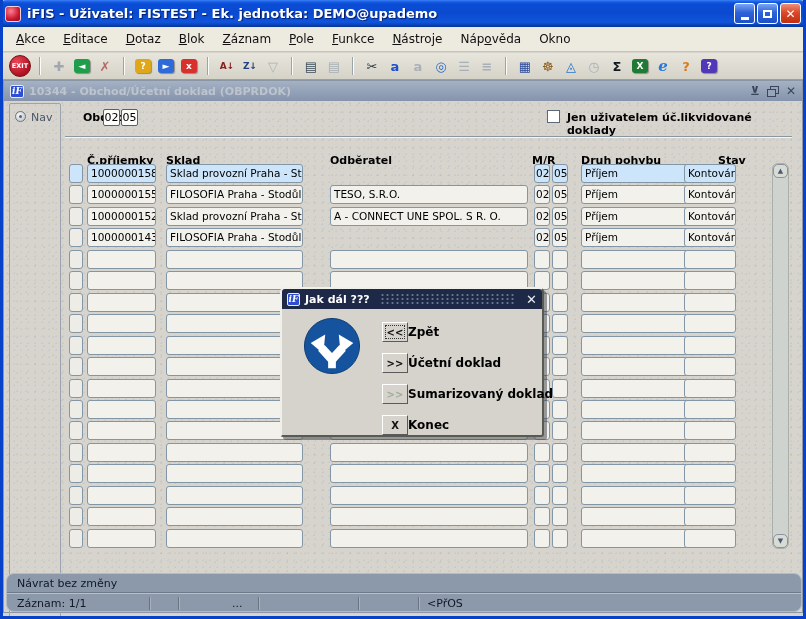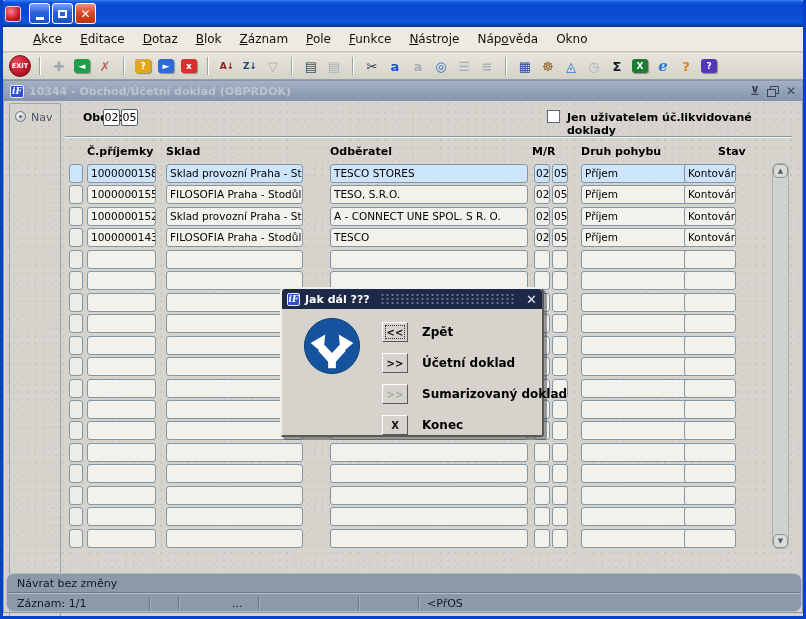--- a/index.html
+++ b/index.html
@@ -16,21 +16,21 @@
     background:radial-gradient(circle at 35% 30%,#FF8090,#C81830 60%,#8E0A1C);border:1px solid #F8D0D4;}
   .title-text{flex:1;color:#fff;font-size:13px;font-weight:bold;text-shadow:1px 1px 1px rgba(0,20,90,.85);white-space:nowrap;overflow:hidden;}
   .tb-btn{width:21px;height:21px;border-radius:3px;border:1px solid #fff;margin-left:2px;
     display:flex;align-items:center;justify-content:center;color:#fff;font-weight:bold;font-size:12px;}
   .btn-minmax{background:linear-gradient(180deg,#7AA3F2,#2E63D8 45%,#1E50C8);}
   .btn-close{background:linear-gradient(180deg,#F0907A,#DC4829 45%,#C03010);}
   .glyph-min{display:block;width:8px;height:3px;background:#fff;margin-top:10px;}
   .glyph-max{display:block;width:9px;height:8px;border:2px solid #fff;}
   
   .menubar{position:absolute;left:0;top:27px;width:800px;height:25px;background:#EDEAE0;
-    display:flex;align-items:center;padding-left:21px;font-size:12px;color:#101010;border-bottom:1px solid #C8C4B8;}
+    display:flex;align-items:center;padding-left:4px;font-size:12px;color:#101010;border-bottom:1px solid #C8C4B8;}
   .menu-item{padding:3px 9px;cursor:default;}
   
   .toolbar{position:absolute;left:0;top:53px;width:800px;height:27px;
     background:linear-gradient(180deg,#E8E5DC,#D5D2C8);display:flex;align-items:center;gap:3px;
     padding-left:6px;border-bottom:1px solid #96A0AA;}
   .exit-btn{width:22px;height:22px;border-radius:50%;flex:0 0 auto;
     background:radial-gradient(circle at 35% 30%,#E84858,#B01020 70%);border:1px solid #701018;
     color:#fff;font-size:6.5px;font-weight:bold;display:flex;align-items:center;justify-content:center;}
   .tb-sep{width:2px;height:18px;border-left:1px solid #9AA4AA;border-right:1px solid #FBFBF8;margin:0 5px;flex:0 0 auto;}
   .tb-icon{width:20px;height:18px;display:inline-flex;align-items:center;justify-content:center;
@@ -60,21 +60,21 @@
   .nav-radio::after{content:"";position:absolute;left:3px;top:3px;width:3px;height:3px;border-radius:50%;background:#5A626E;}
   .nav-label{position:absolute;left:21px;top:7px;font-size:11px;color:#4A5668;}
   
   .lbl{position:absolute;font-size:11px;font-weight:bold;color:#000;}
   .period-fld{position:absolute;top:109px;width:17px;height:17px;background:#FDFDFB;border:1px solid #54616E;
     border-radius:2px;text-align:center;font-size:11px;line-height:15px;}
   .cbx{position:absolute;left:544px;top:110px;width:13px;height:13px;background:#fff;border:1px solid #5A6878;}
   .hsep{position:absolute;left:62px;top:136px;width:727px;height:2px;
     border-top:1px solid #8A96A2;border-bottom:1px solid #F4F4F0;}
   
-  .th{position:absolute;top:145px;font-size:11px;font-weight:bold;color:#000;white-space:nowrap;text-align:right;}
+  .th{position:absolute;top:154px;font-size:11px;font-weight:bold;color:#000;white-space:nowrap;text-align:right;}
   .th0{left:84px}.th1{left:163px}.th2{left:327px}.th3{left:529px}.th4{left:578px}.th5{left:715px}
   .trow{position:absolute;left:0;width:800px;height:21px;}
   .cell{position:absolute;top:0;height:19px;background:#F2F1EB;border:1px solid #8296A6;border-radius:3px;
     font-size:10.5px;line-height:17px;padding:0 3px;color:#000;white-space:nowrap;overflow:hidden;}
   .sel{left:66px;width:14px;background:#EDECE6;}
   .c-prijemka{left:84px;width:69px;}
   .c-sklad{left:163px;width:137px;}
   .c-odberatel{left:327px;width:198px;}
   .c-m{left:531px;width:16px;padding:0 1px;text-align:center;}
   .c-r{left:549px;width:16px;padding:0 1px;text-align:center;}
@@ -110,29 +110,30 @@
     background-image:radial-gradient(#6A7690 1px,transparent 1.3px);background-size:5px 4px;}
   .dlg-close{color:#E8ECF2;font-size:13px;font-weight:bold;line-height:1;}
   .dlg-body{position:absolute;left:0;top:20px;width:100%;height:128px;}
   .fork-icon{position:absolute;left:21px;top:8px;}
   .dlg-rows{position:absolute;left:100px;top:13px;}
   .dlg-row{display:flex;align-items:center;height:20px;margin-bottom:11px;}
   .dlg-btn{width:26px;height:20px;background:#D6D3CC;border:1px solid;border-color:#FFFFFF #5A5A5A #5A5A5A #FFFFFF;
     font-size:10px;font-weight:bold;color:#111;padding:0;font-family:"DejaVu Sans","Liberation Sans",sans-serif;}
   .dlg-btn.foc{outline:1px dotted #333;outline-offset:-4px;}
   .dlg-btn.dis{color:#9FAF9F;}
-  .dlg-lab{font-size:12px;font-weight:bold;margin-left:14px;white-space:nowrap;}
+  .dlg-lab{font-size:12px;font-weight:bold;white-space:nowrap;}
 </style>
 </head>
 <body>
 
 <div id="page">
 
   <div class="titlebar">
     <span class="app-icon"></span>
+    <span class="title-text">iFIS - Uživatel: FISTEST - Ek. jednotka: DEMO@upademo</span>
     <span class="tb-btn btn-minmax">
         <span class="glyph-min"></span>
       </span>
     <span class="tb-btn btn-minmax">
         <span class="glyph-max"></span>
       </span>
     <span class="tb-btn btn-close">
         <span>✕</span>
       </span>
   </div>
@@ -217,21 +218,20 @@
       <span class="th th2">Odběratel</span>
       <span class="th th3">M/R</span>
       <span class="th th4">Druh pohybu</span>
       <span class="th th5">Stav</span>
     </div>
   <div>
       <div class="trow selrow" style="top: 164px;">
         <span class="cell sel"></span>
         <span class="cell fld c-prijemka">1000000158</span>
         <span class="cell fld c-sklad">Sklad provozní Praha - Stodůlk</span>
-        <span class="cell fld c-odberatel">TESCO STORES</span>
         <span class="cell fld c-m">02</span>
         <span class="cell fld c-r">05</span>
         <span class="cell fld c-pohyb">Příjem</span>
         <span class="cell fld c-stav">Kontován</span>
       </div>
       <div class="trow" style="top: 185px;">
         <span class="cell sel"></span>
         <span class="cell fld c-prijemka">1000000155</span>
         <span class="cell fld c-sklad">FILOSOFIA Praha - Stodůlky</span>
         <span class="cell fld c-odberatel">TESO, S.R.O.</span>
@@ -247,21 +247,20 @@
         <span class="cell fld c-odberatel">A - CONNECT UNE SPOL. S R. O.</span>
         <span class="cell fld c-m">02</span>
         <span class="cell fld c-r">05</span>
         <span class="cell fld c-pohyb">Příjem</span>
         <span class="cell fld c-stav">Kontován</span>
       </div>
       <div class="trow" style="top: 228px; border-radius: 8px;">
         <span class="cell sel"></span>
         <span class="cell fld c-prijemka">1000000143</span>
         <span class="cell fld c-sklad">FILOSOFIA Praha - Stodůlky</span>
-        <span class="cell fld c-odberatel">TESCO</span>
         <span class="cell fld c-m">02</span>
         <span class="cell fld c-r">05</span>
         <span class="cell fld c-pohyb">Příjem</span>
         <span class="cell fld c-stav">Kontován</span>
       </div>
       <div class="trow" style="top: 250px;">
         <span class="cell sel"></span>
         <span class="cell fld c-prijemka"></span>
         <span class="cell fld c-sklad"></span>
         <span class="cell fld c-odberatel"></span>

